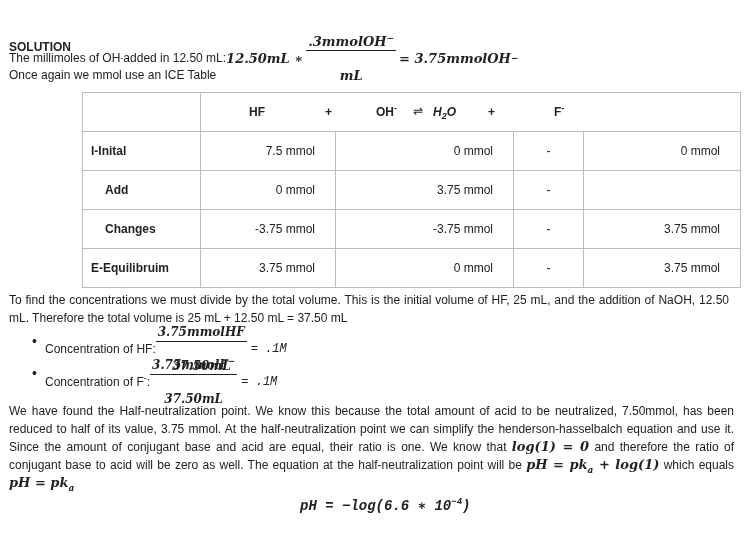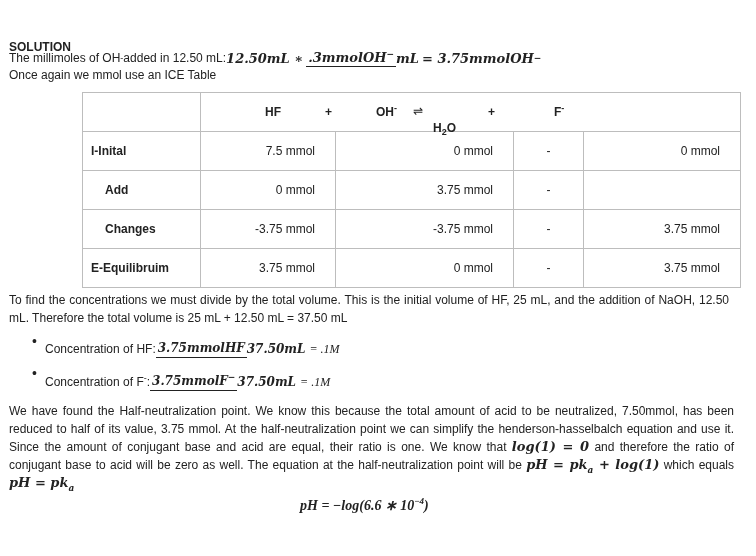--- a/index.html
+++ b/index.html
@@ -2,25 +2,25 @@
 <html><head>
 <meta charset="utf-8">
 <style>
   html, body { margin: 0; padding: 0; background: #ffffff; }
   body {
     width: 756px; height: 556px; overflow: hidden; position: relative;
     font-family: "Liberation Sans", sans-serif; font-size: 12px; color: #222222;
   }
   .abs { position: absolute; }
   .bold { font-weight: bold; margin-top: 38px; }
-  .math { font-family: Liberation Serif, serif; font-style: italic; }
+  .math { font-family: Liberation Mono, monospace; font-style: italic; }
   .mathb { font-family: "DejaVu Serif", serif; font-style: italic; font-weight: bold; }
-  .frac { display: inline-flex; flex-direction: row; align-items: center; vertical-align: middle; }
+  .frac { display: inline-flex; flex-direction: column; align-items: center; vertical-align: middle; }
   .frac .num { padding: 0 2px 1px; border-bottom: 1.5px solid #222; line-height: 15px; }
-  .frac .den { padding-top: 1px; line-height: 15px; }
+  .frac .den { padding-top: 17px; line-height: 15px; }
   sup, sub { font-size: 9px; line-height: 0; }
   table.ice {
     position: absolute; left: 82px; top: 92px; border-collapse: collapse;
     font-size: 12px; color: #222;
   }
   table.ice td { border: 1px solid #bdbdbd; height: 38px; padding: 0; }
   .c0 { width: 95px; }
   .c1 { width: 114px; }
   .c2 { width: 157px; }
   .c3 { width: 69px; }
@@ -53,25 +53,25 @@
     <sup class="mathb">−</sup>
 </div>
 
 <div class="abs" style="left:9px; top:68px;">Once again we mmol use an ICE Table</div>
 
 <table class="ice">
   <tbody>
       <tr>
     <td class="c0"></td>
     <td colspan="4" class="hdrcell bold">
-      <span class="abs" style="left:64px; top:12px;">HF</span>
+      <span class="abs" style="left:48px; top:12px;">HF</span>
       <span class="abs" style="left:124px; top:12px;">+</span>
       <span class="abs" style="left:175px; top:12px;"><span>OH</span><sup>-</sup></span>
       <span class="abs" style="left:212px; top:11px; font-weight:normal;">⇌</span>
-      <span class="abs" style="left:232px; top:28px;"><span>H</span><sub>2</sub><span>O</span></span>
+      <span class="abs" style="left:232px; top:12px;font-style:italic;"><span>H</span><sub>2</sub><span>O</span></span>
       <span class="abs" style="left:287px; top:12px;">+</span>
       <span class="abs" style="left:353px; top:12px;"><span>F</span><sup>-</sup></span>
     </td>
   </tr>
   <tr>
     <td class="c0 rowlabel">I-Inital</td>
     <td class="c1 val">7.5 mmol</td>
     <td class="c2 val">0 mmol</td>
     <td class="c3 dash">-</td>
     <td class="c4 val">0 mmol</td>

